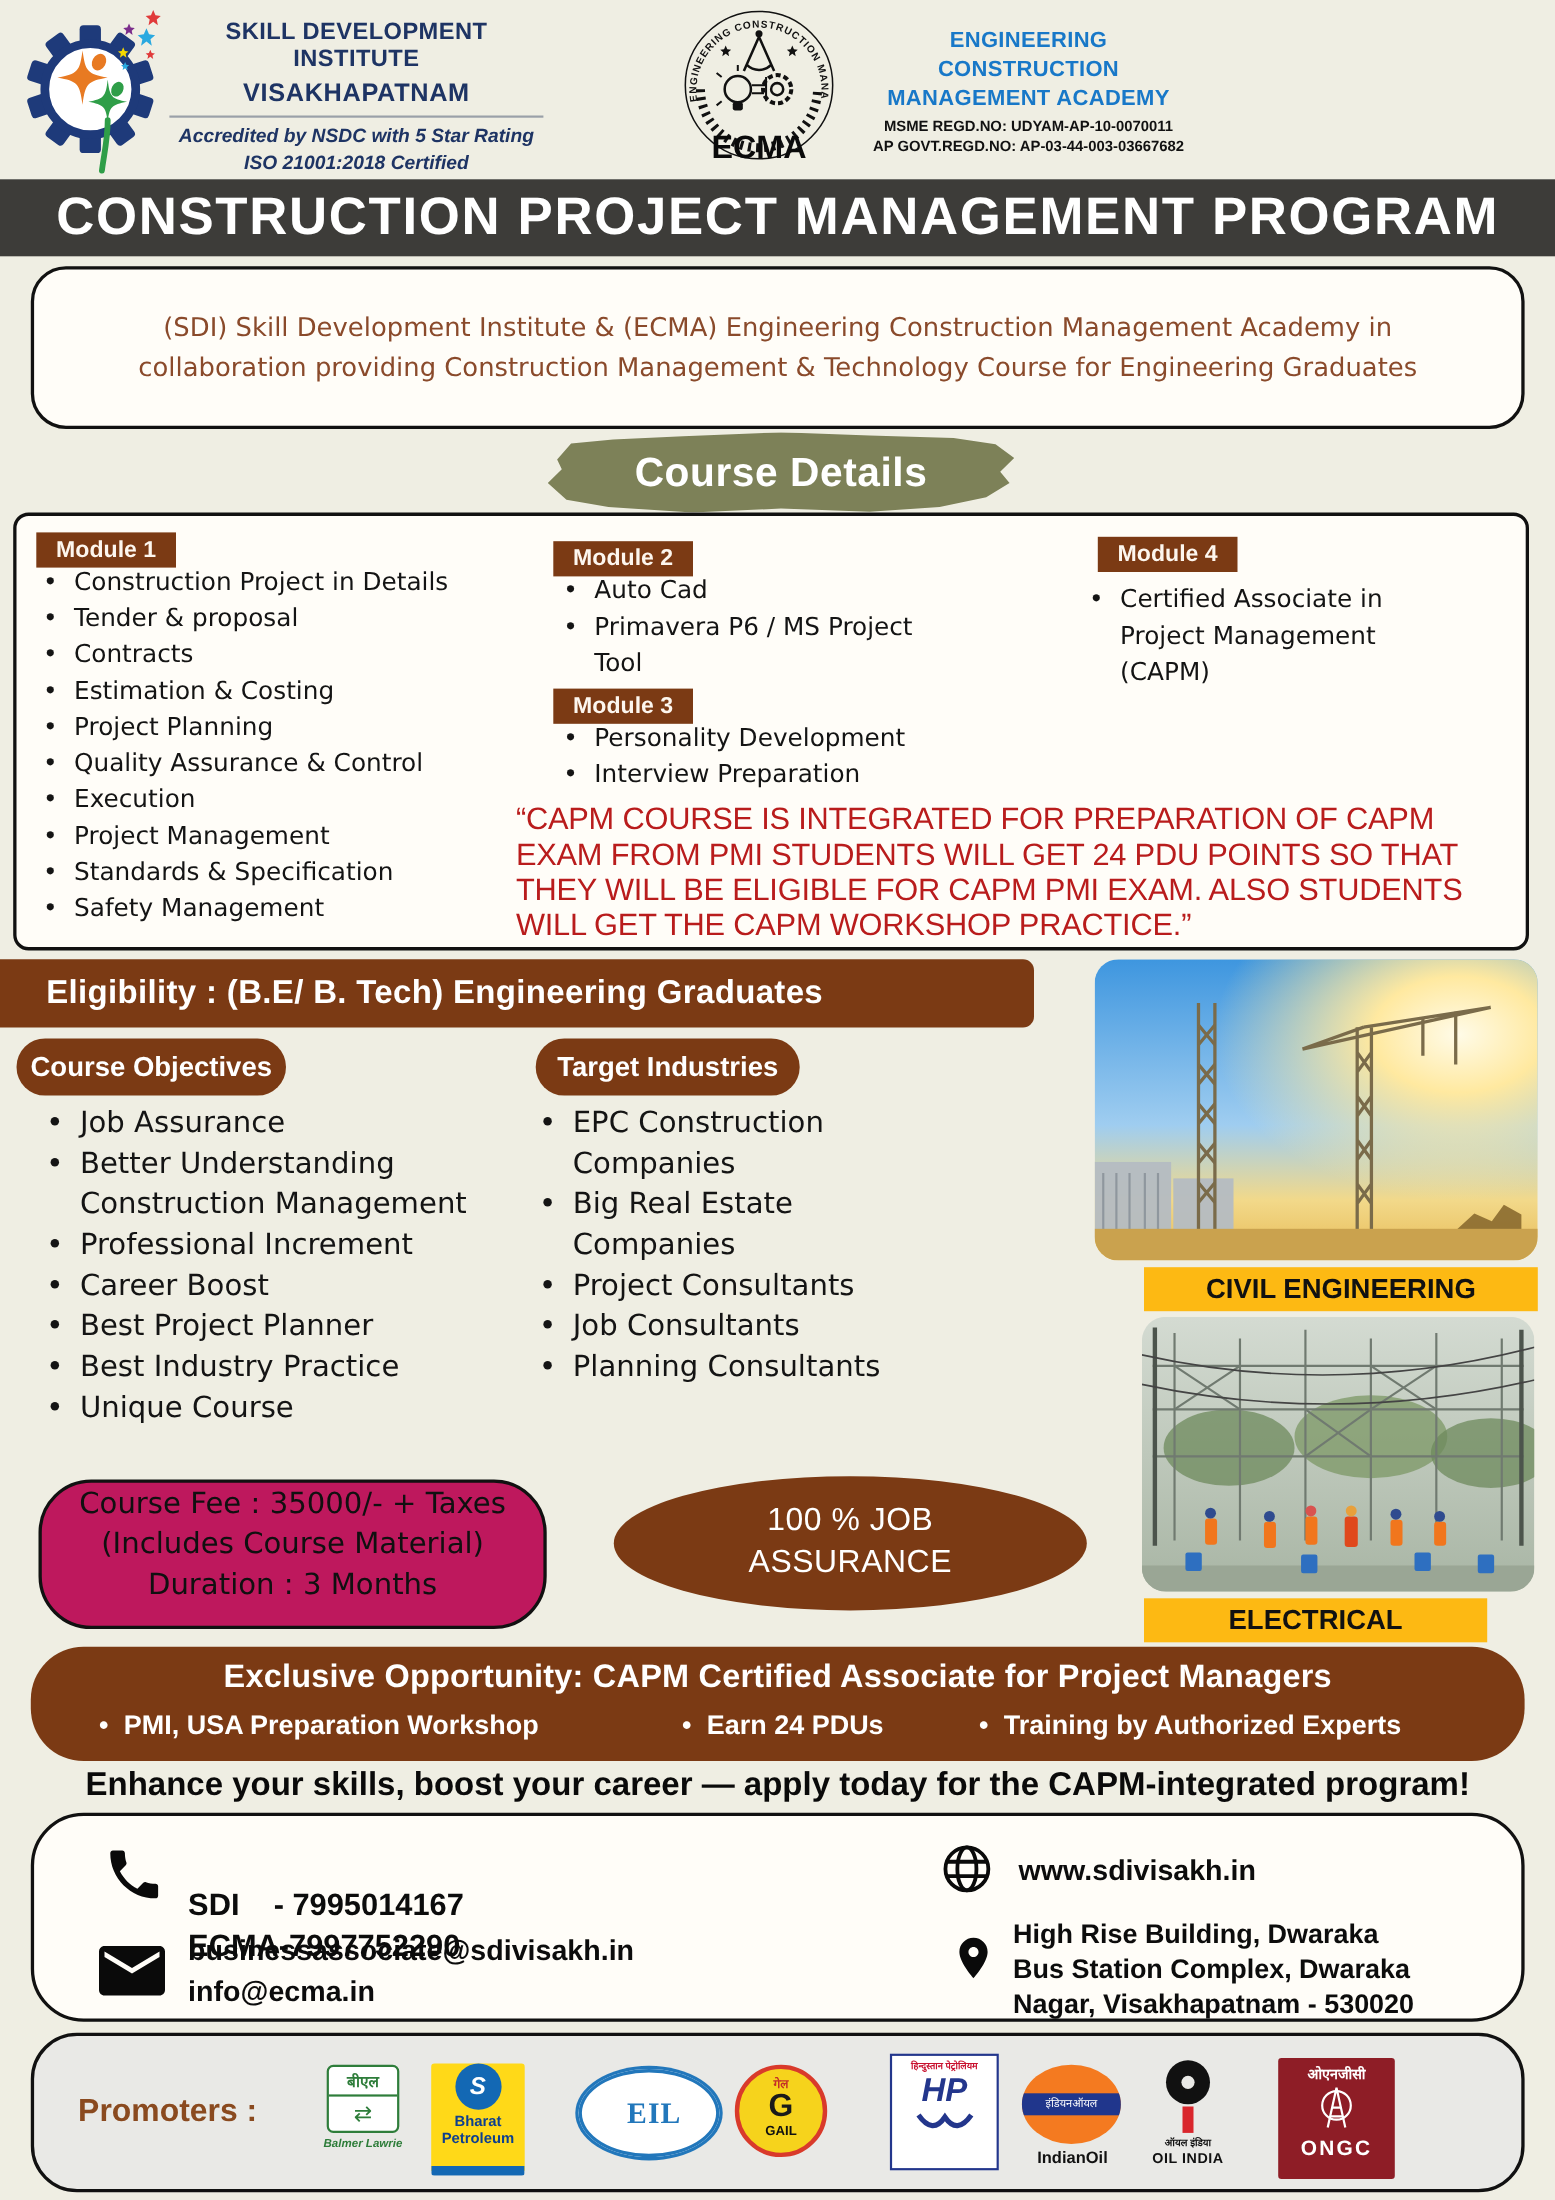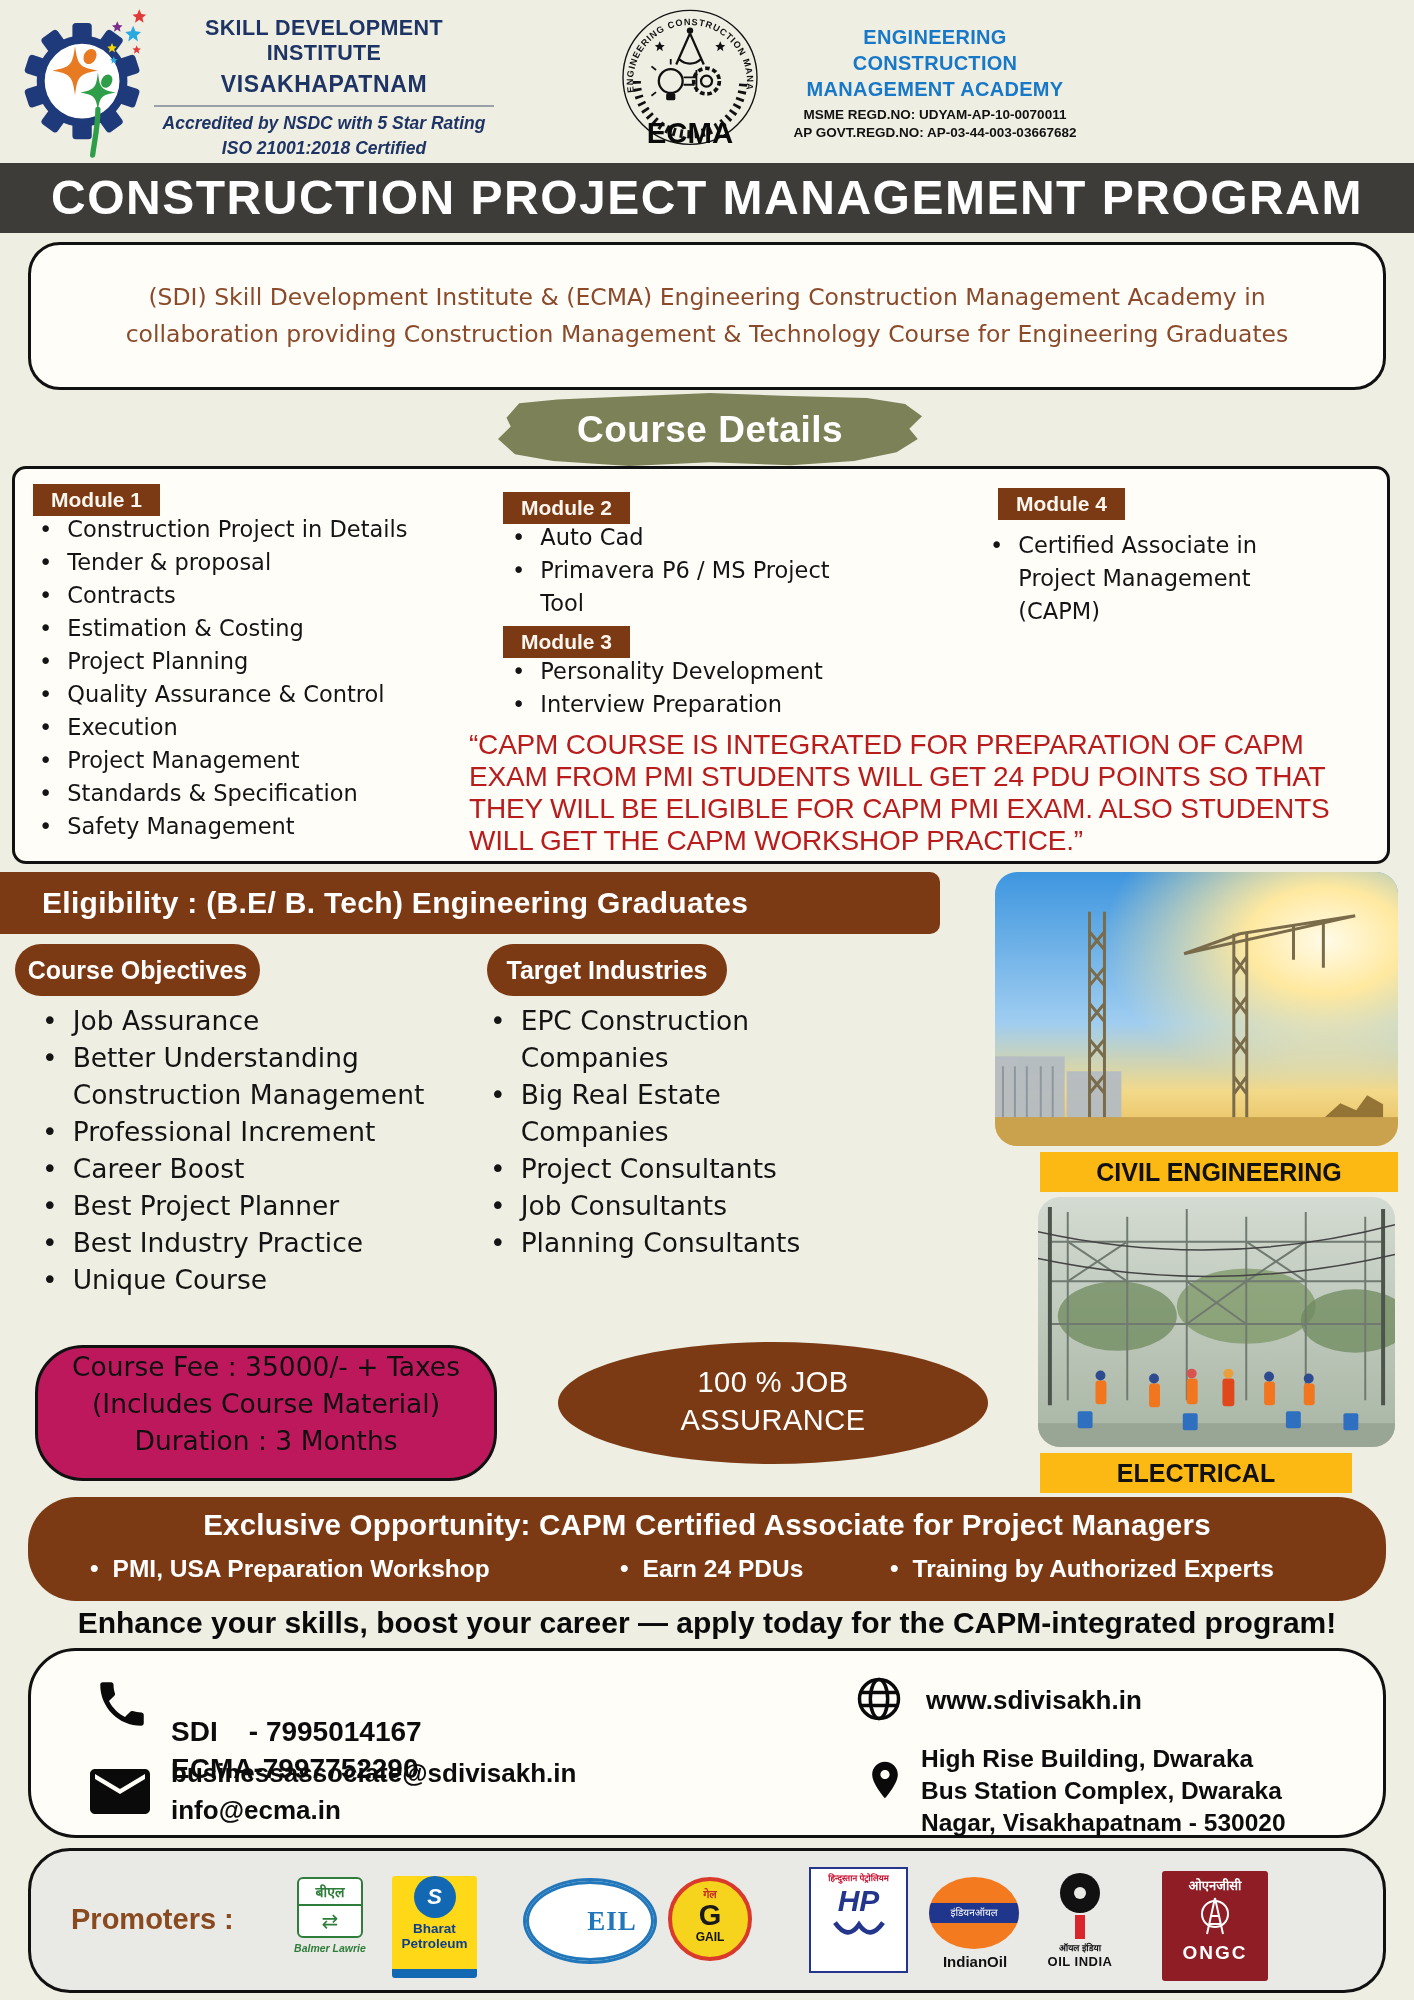--- a/index.html
+++ b/index.html
@@ -112,21 +112,21 @@
   .tile{position:absolute;text-align:center;}
   .balmer-box{width:62px;margin:0 auto;border:2.5px solid #2e7d3a;background:#fff;border-radius:6px;}
   .balmer-top{color:#2e7d3a;font-weight:bold;font-size:14px;padding:3px 0;border-bottom:2px solid #2e7d3a;}
   .balmer-bot{color:#2e7d3a;font-size:20px;padding:3px 0;}
   .balmer-cap{color:#2e7d3a;font-style:italic;font-size:10.5px;font-weight:bold;margin-top:4px;}
   .bp-box{background:#ffd918;height:102px;border-radius:3px;border-bottom:9px solid #1368b4;box-sizing:border-box;}
   .bp-circle{width:42px;height:42px;border-radius:50%;background:#1368b4;margin:7px auto 3px;color:#fff;
              font-weight:bold;font-size:22px;font-style:italic;line-height:42px;}
   .bp-t{color:#0d3f8f;font-weight:bold;font-size:13.5px;line-height:15px;}
   .eil-oval{width:84px;height:80px;border-radius:50%;background:#fff;display:flex;align-items:center;
-            justify-content:center;box-shadow:0 0 0 3px #2277bb, inset 0 0 0 3px #2277bb;padding-left:44px;}
+            box-shadow:0 0 0 3px #2277bb, inset 0 0 0 3px #2277bb;padding-left:44px;}
   .eil-t{font-family:"Liberation Serif",serif;font-weight:bold;color:#2277bb;font-size:27px;letter-spacing:1px;}
   .gail-c{width:84px;height:84px;margin:0 auto;border-radius:50%;background:#f6d31c;border:4px solid #d93a2b;
           box-sizing:border-box;}
   .gail-h{color:#c43027;font-size:11px;font-weight:bold;padding-top:5px;}
   .gail-g{color:#1a1a1a;font-size:29px;font-weight:bold;line-height:29px;}
   .gail-t{color:#111;font-size:12px;font-weight:bold;}
   .hp-box{background:#fff;border:2px solid #23368c;height:106px;box-sizing:border-box;padding-top:4px;}
   .hp-h{color:#c8102e;font-size:8.5px;font-weight:bold;line-height:10px;}
   .hp-t{color:#23368c;font-size:30px;font-weight:bold;font-style:italic;line-height:36px;}
   .io-oval{width:90px;height:72px;border-radius:50%;background:#f47a20;position:relative;overflow:hidden;}

